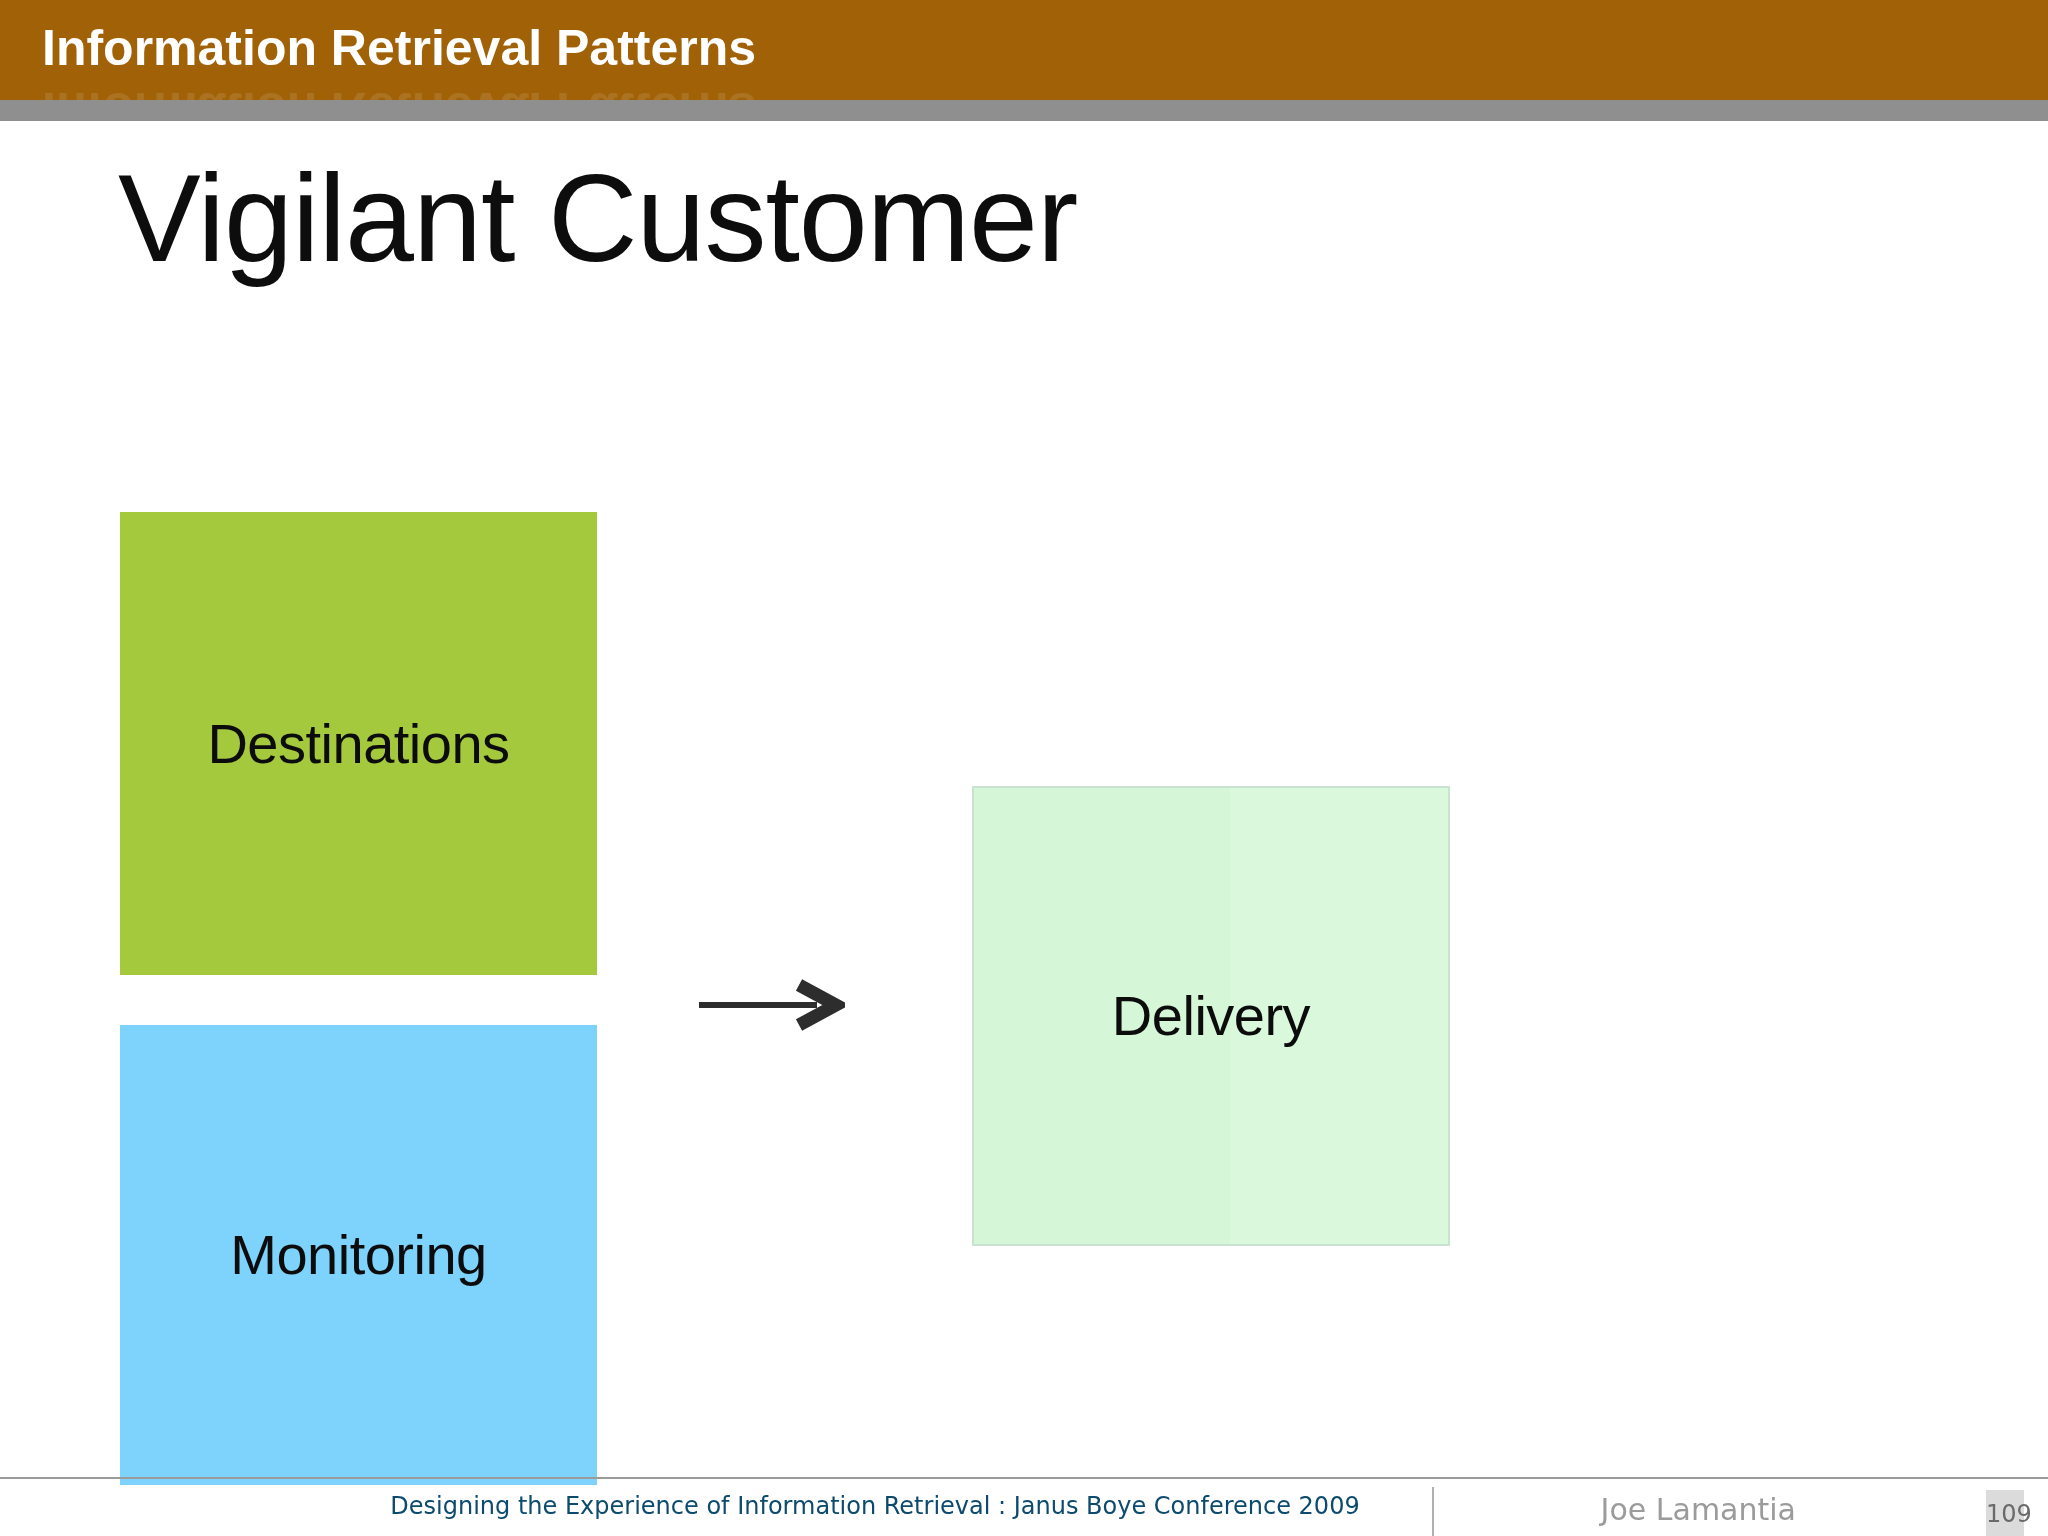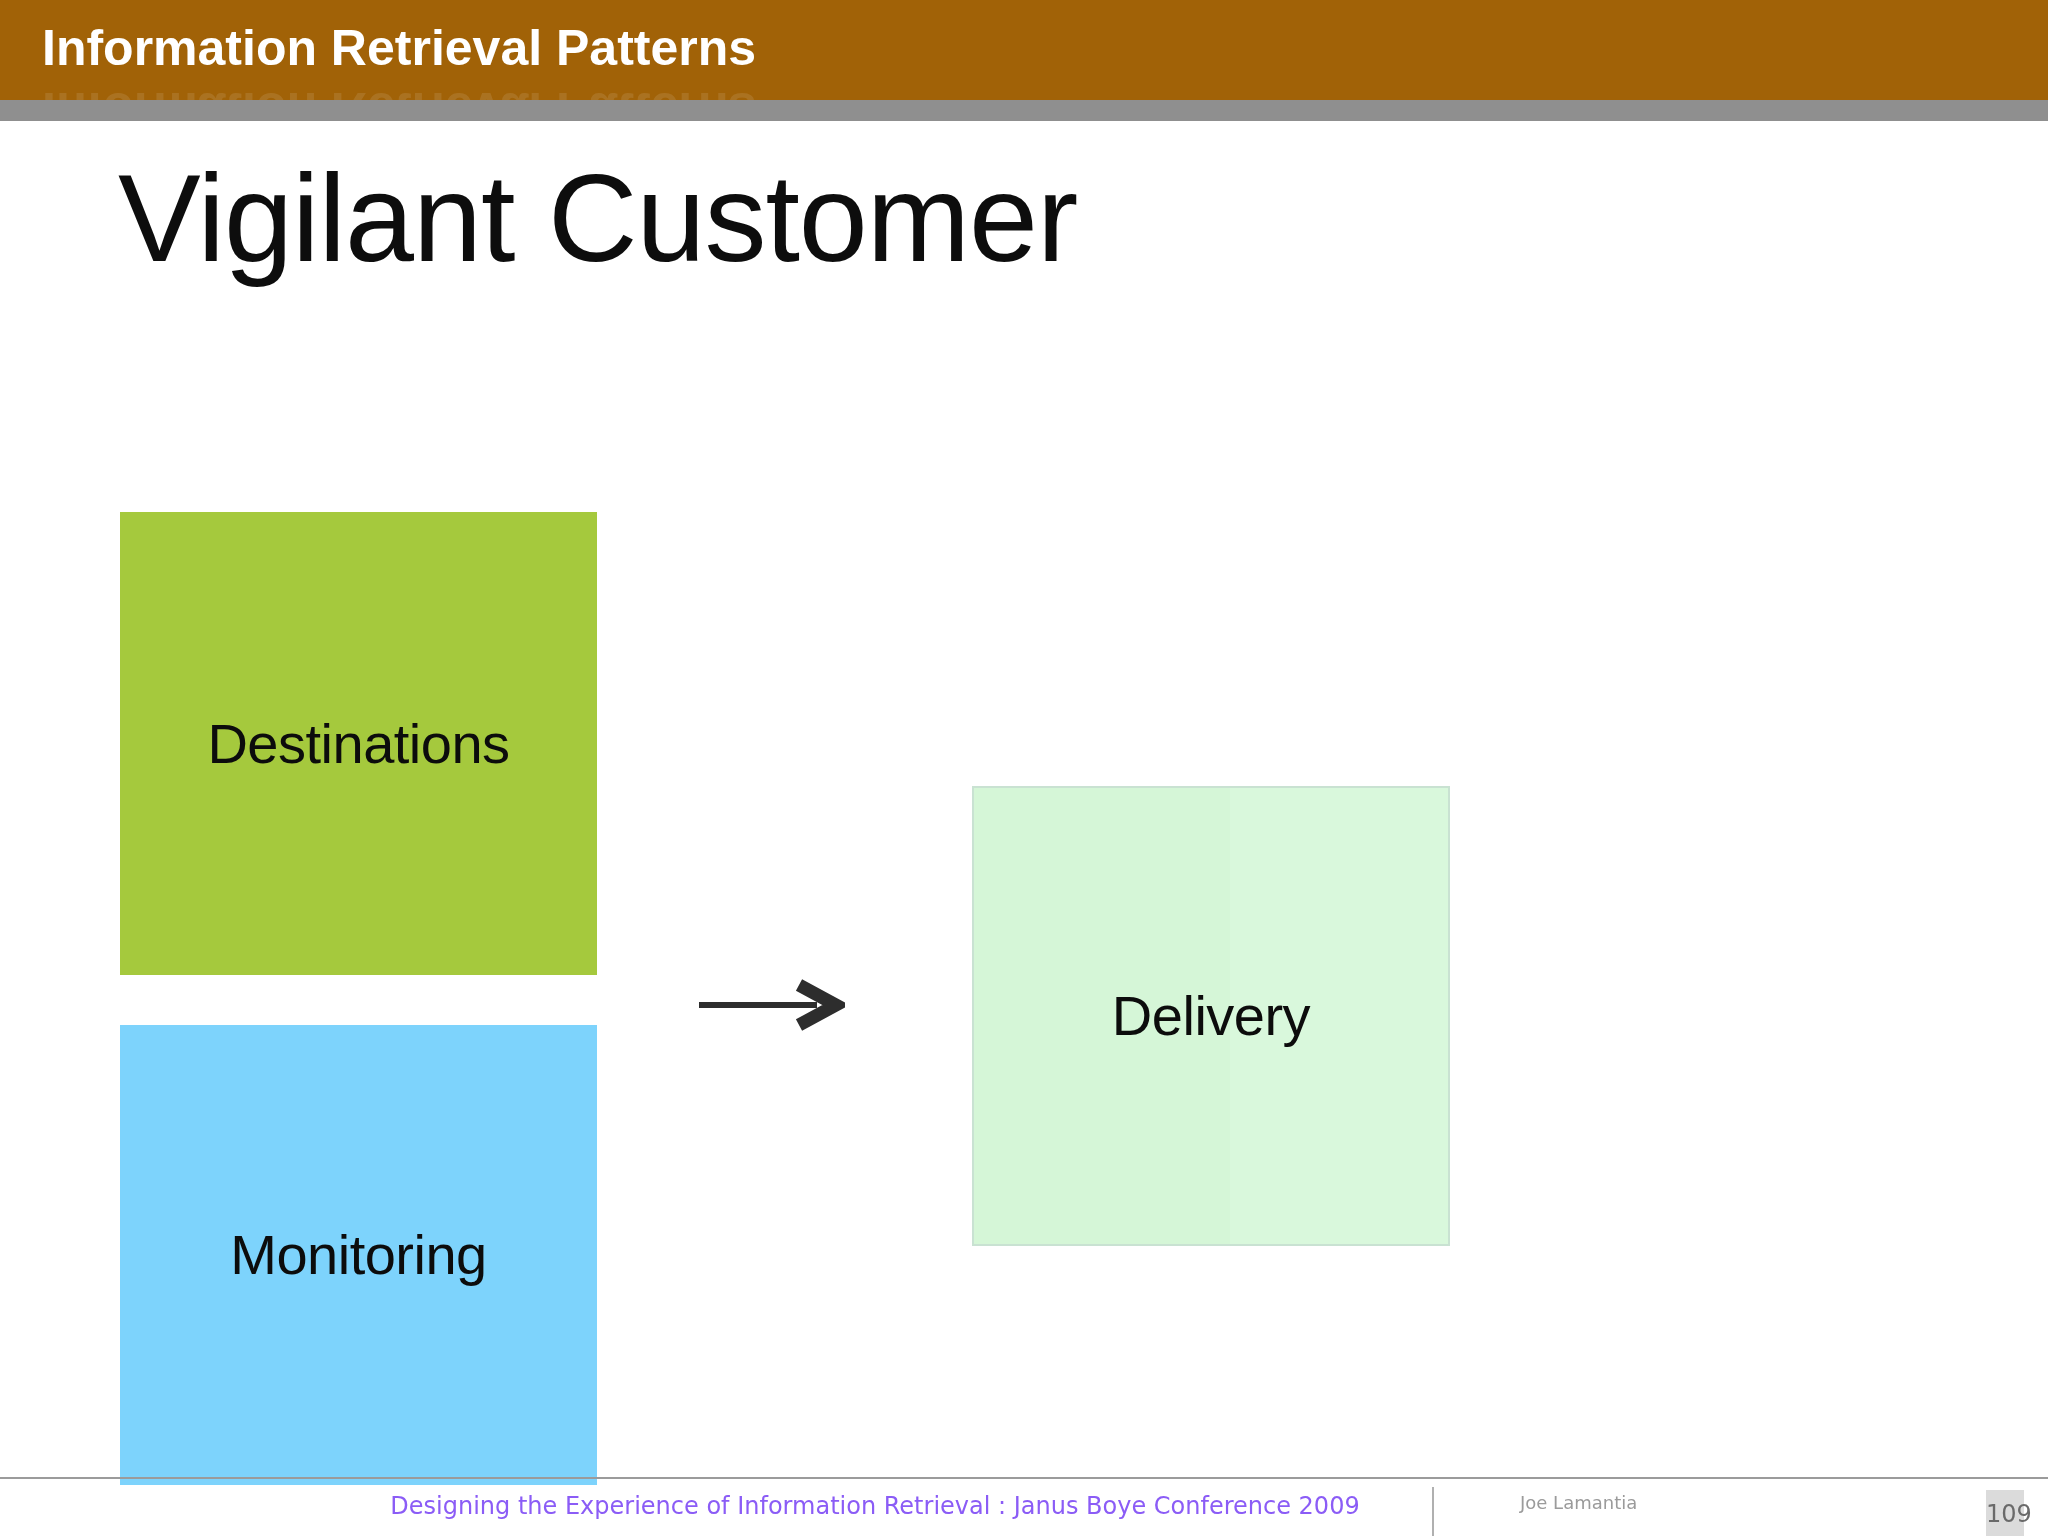--- a/index.html
+++ b/index.html
@@ -47,27 +47,27 @@
     border:2px solid #c9e2d2;
     text-align:right;
   }
   
   .arrow-wrap{position:absolute;left:695px;top:978px;width:150px;height:54px;}
   
   .footer-rule{position:absolute;left:0;top:1477px;width:2048px;height:2px;background:#9b9b9b;}
   .footer-title{
     position:absolute;left:300px;top:1492px;width:1150px;text-align:center;
     font-family:"DejaVu Sans","Liberation Sans",sans-serif;
-    font-size:24px;color:#8b5cf6;white-space:nowrap;
+    font-size:24px;color:#0c4a6e;white-space:nowrap;
   }
   .footer-divider{position:absolute;left:1432px;top:1487px;width:2px;height:49px;background:#b0b0b0;}
   .footer-author{
-    position:absolute;left:1520px;top:1492px;width:224px;text-align:left;
+    position:absolute;left:1572px;top:1492px;width:224px;text-align:right;
     font-family:"DejaVu Sans","Liberation Sans",sans-serif;
-    font-size:18px;color:#9b9b9b;white-space:nowrap;
+    font-size:30px;color:#9b9b9b;white-space:nowrap;
   }
   .page-badge{
     position:absolute;left:1986px;top:1490px;width:38px;height:46px;background:#dbdbdb;
     font-family:"DejaVu Sans","Liberation Sans",sans-serif;
     font-size:24px;color:#6a6a6a;text-align:center;line-height:48px;
   }
 </style>
 </head>
 <body>
 

